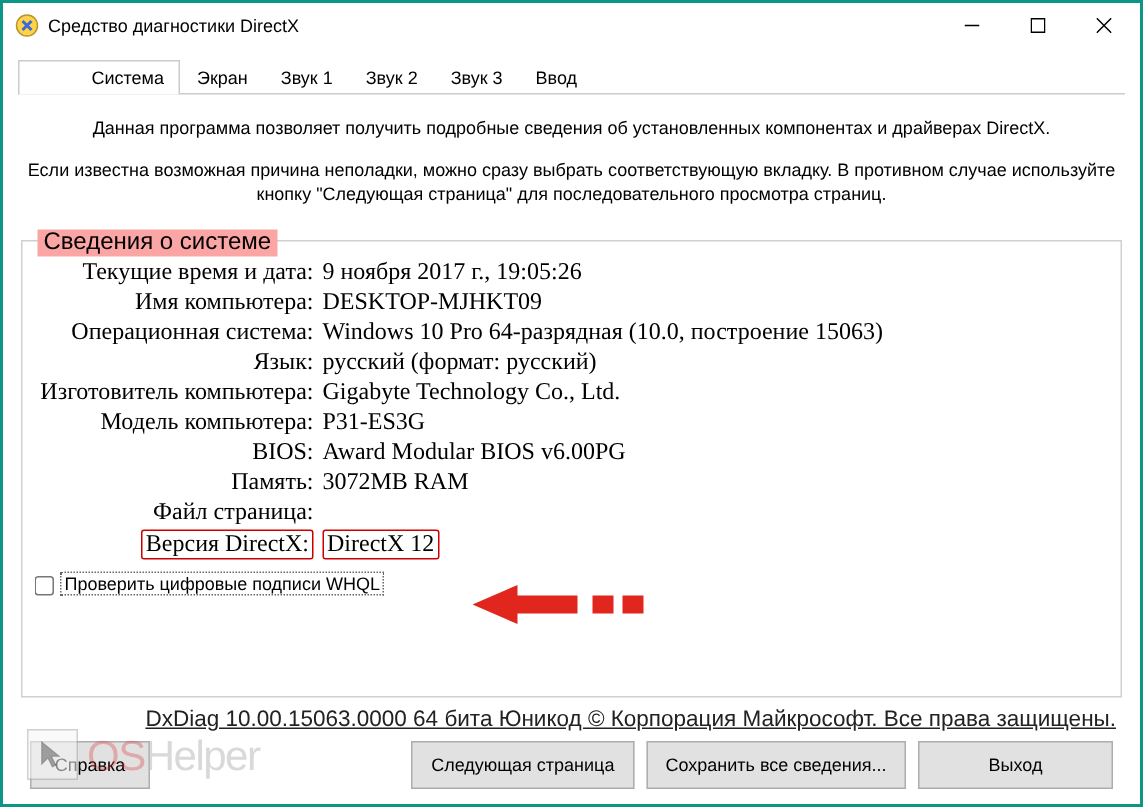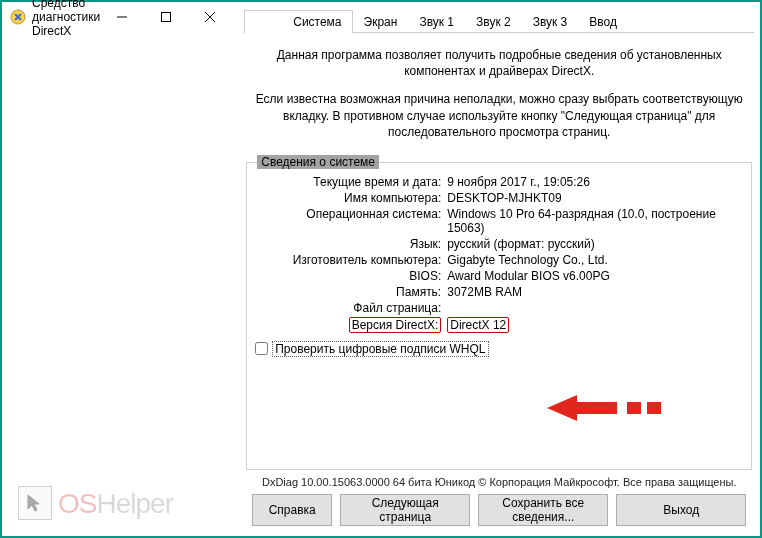--- a/index.html
+++ b/index.html
@@ -1,39 +1,39 @@
 <!DOCTYPE html>
 <html><head>
 <meta charset="utf-8">
 <style>
 * { box-sizing: border-box; margin: 0; padding: 0; }
 body { font-family: "Segoe UI", Tahoma, sans-serif; font-size: 12px; background: #fff; width: 762px; height: 538px; overflow: hidden; position: relative; }
-.window { border: 2px solid #0d9688; width: 762px; height: 538px; display: flex; flex-direction: row; }
+.window { border: 2px solid #0d9688; width: 762px; height: 538px; display: flex; flex-direction: column; }
 .titlebar { height: 30px; display: flex; align-items: center; padding: 0 2px 0 8px; background: #fff; }
 .titlebar .icon { width: 16px; height: 16px; margin-right: 6px; }
 .titlebar .title { flex: 1; font-size: 12px; color: #000; }
 .winbtn { width: 44px; height: 28px; display: flex; align-items: center; justify-content: center; color: #222; }
 .winbtn svg { display: block; }
 .content { flex: 1; padding: 8px 10px 6px 10px; display: flex; flex-direction: column; }
 .tabs { display: flex; border-bottom: 1px solid #ccc; }
 .tab { padding: 4px 10px; font-size: 12px; border: 1px solid transparent; border-bottom: none; margin-bottom: -1px; cursor: default; }
 .tab.active { border-color: #ccc; background: #fff; padding-left: 48px; }
 .intro { padding: 14px 6px 4px 6px; font-size: 12px; color: #000; text-align: center; }
 .intro p { margin-bottom: 12px; line-height: 1.35; }
 .fieldset { border: 1px solid #d0d0d0; margin: 6px 2px 2px 2px; padding: 10px 8px 10px 8px; position: relative; flex: 1; }
-.legend { position: absolute; top: -8px; left: 10px; background: #a3a3a3; padding: 0 4px; font-size: 12px; }
-.row { display: flex; margin: 2px 0; font-size: 12px; }
+.legend { position: absolute; top: -8px; left: 10px; background: #fca5a5; padding: 0 4px; font-size: 16px; }
+.row { display: flex; margin: 2px 0; font-size: 16px; font-family: Liberation Serif, serif; }
 .row .label { width: 190px; text-align: right; padding-right: 4px; }
 .row .val { flex: 1; text-align: left; padding-left: 2px; }
 .highlight { border: 1px solid #c00; border-radius: 2px; display: inline-block; padding: 0 2px; }
 .arrow { position: absolute; left: 300px; bottom: 46px; pointer-events: none; }
-.checkbox-row { display: flex; align-items: center; margin-top: 8px; }
+.checkbox-row { display: flex; align-items: flex-end; margin-top: 8px; }
 .checkbox-row input { margin-right: 4px; width: 13px; height: 13px; }
 .checkbox-row label { border: 1px dotted #666; padding: 0 2px; }
-.footer-text { text-align: center; font-size: 11px; color: #222; padding: 4px 6px 0 6px; }
+.footer-text { text-align: right; font-size: 15px; color: #222; padding: 4px 6px 0 6px; text-decoration: underline; }
 .btnbar { display: flex; justify-content: flex-end; gap: 8px; padding: 6px 8px 4px 8px; }
 .btn { min-width: 130px; height: 32px; border: 1px solid #adadad; background: #e1e1e1; font-size: 12px; padding: 0 12px; cursor: default; }
 .btn.help { min-width: 80px; margin-right: auto; }
 .watermark { position: absolute; left: 18px; bottom: 18px; opacity: 0.55; pointer-events: none; display: flex; align-items: flex-end; }
 .watermark .cursor { width: 34px; height: 34px; border: 1px solid #aaa; background: #f6f6f6; display: flex; align-items: center; justify-content: center; margin-right: 6px; }
 .watermark .txt { font-size: 28px; font-weight: 400; color: #bbb; letter-spacing: -1px; }
 .watermark .txt .os { color: rgba(220,40,40,0.55); }
 </style>
 </head>
 <body>
@@ -97,20 +97,24 @@
         </div>
       <div class="row">
           <span class="label">Язык:</span>
           <span class="val">русский (формат: русский)</span>
         </div>
       <div class="row">
           <span class="label">Изготовитель компьютера:</span>
           <span class="val">Gigabyte Technology Co., Ltd.</span>
         </div>
       <div class="row">
+          <span class="label">Модель компьютера:</span>
+          <span class="val">P31-ES3G</span>
+        </div>
+      <div class="row">
           <span class="label">BIOS:</span>
           <span class="val">Award Modular BIOS v6.00PG</span>
         </div>
       <div class="row">
           <span class="label">Память:</span>
           <span class="val">3072MB RAM</span>
         </div>
       <div class="row">
           <span class="label">Файл страница:</span>
         </div>

